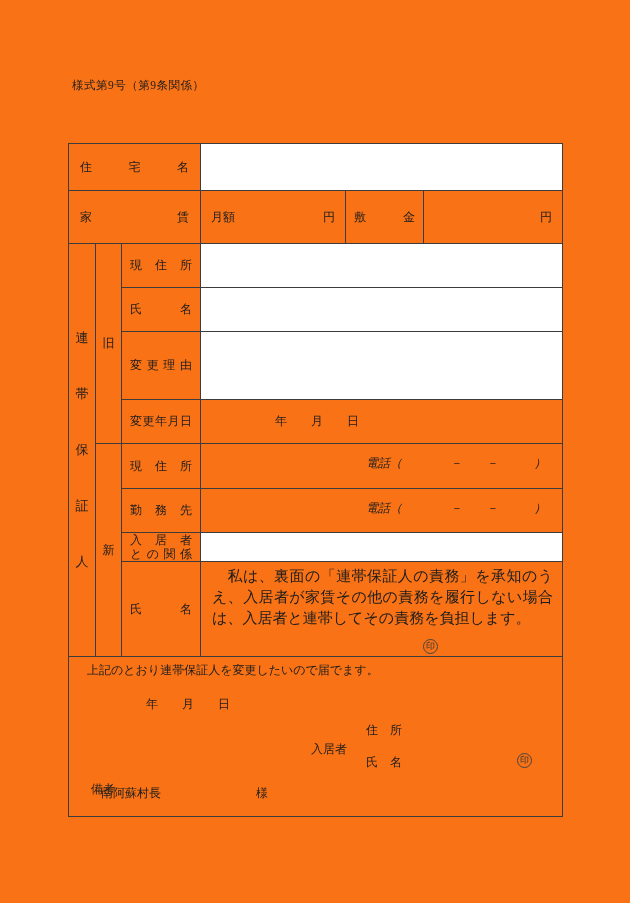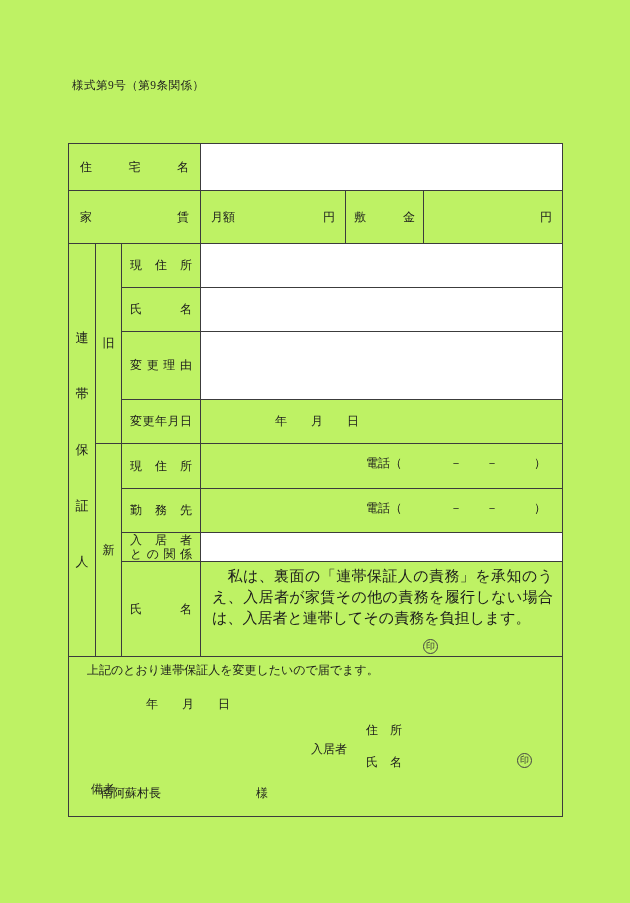--- a/index.html
+++ b/index.html
@@ -4,21 +4,21 @@
 <style>
   * { margin: 0; padding: 0; box-sizing: border-box; }
   html, body { width: 630px; height: 903px; }
   body {
     background: #ffffff;
     color: #1c1c1c;
     font-family: "Liberation Serif", "DejaVu Serif", serif;
     font-size: 12px;
     overflow: hidden;
   }
-  .page { position: relative; width: 630px; height: 903px; background: #bef264; }
+  .page { position: relative; width: 630px; height: 903px; background: #f97316; }
 
   .form-number {
     position: absolute; left: 72px; top: 78px;
     font-size: 11.5px; letter-spacing: 0.5px;
   }
   .form-title {
     position: absolute; left: 0; top: 106px; width: 630px;
     text-align: center; font-size: 15.5px; font-weight: bold;
     letter-spacing: 0.5px;
   }
@@ -48,21 +48,21 @@
   .fill-cell { background: #fff; }
 
   .rent-month { }
   .rent-month .flexline {
     display: flex; justify-content: space-between; padding: 0 10px;
   }
   .yen-right { text-align: right; padding-right: 10px; }
 
   .date-cell { padding-left: 74px; }
 
-  .phone-cell { vertical-align: bottom; }
+  .phone-cell { vertical-align: bottom; font-style: italic; }
   .phone-line { text-align: right; padding: 0 16px 5px 0; white-space: pre; }
 
   .relation-label div { line-height: 14px; text-align: justify; text-align-last: justify; }
   .relation-label { padding: 0 8px; }
 
   .pledge-cell { vertical-align: top; }
   .pledge-text {
     padding: 4px 9px 0 11px; line-height: 21px; font-size: 15px;
     text-align: justify;
   }

